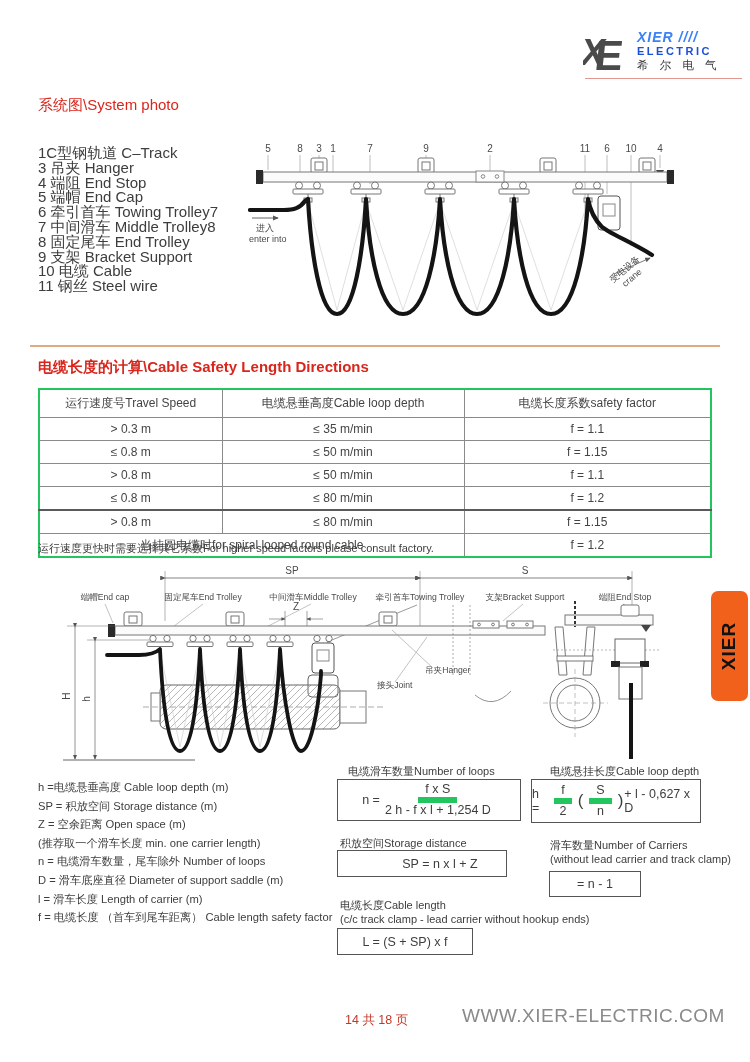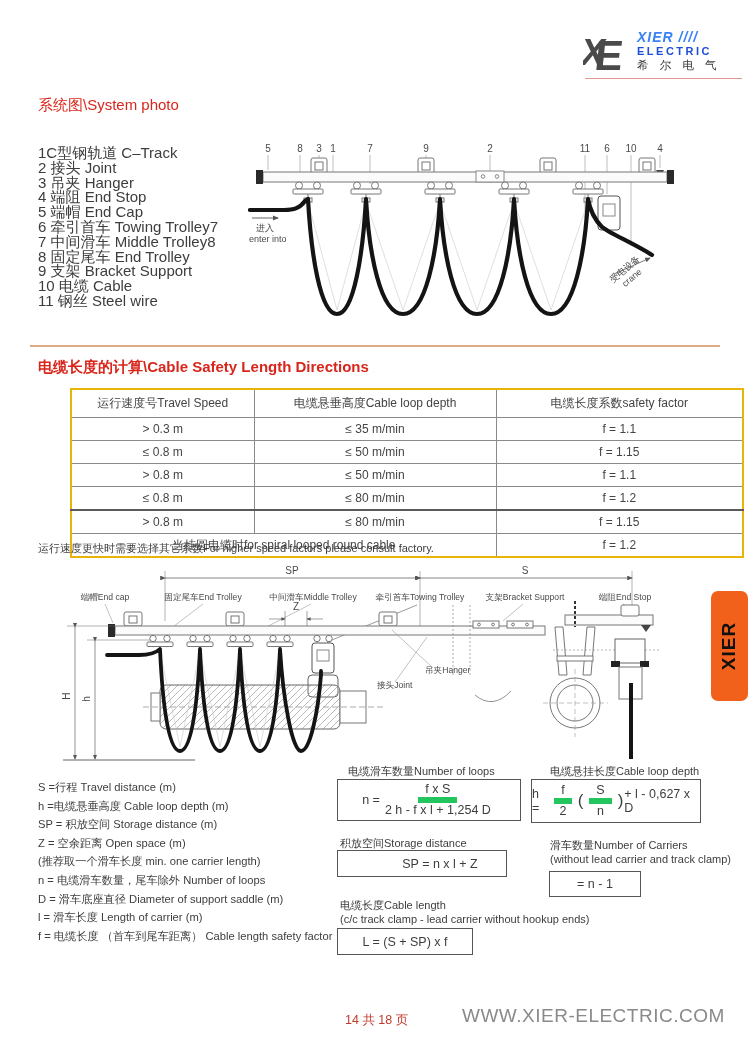--- a/index.html
+++ b/index.html
@@ -6,21 +6,21 @@
   #page{position:relative;width:750px;height:1062px;background:#fff;overflow:hidden;
         font-family:"Liberation Sans","DejaVu Sans",sans-serif;color:#3f3f3f;}
   .abs{position:absolute;}
   
   .sec-title{font-size:15px;color:#d9261c;}
   .sec-title.bold{font-weight:bold;}
   
   .legend div{font-size:15px;line-height:14.8px;color:#3d3d3d;}
   .vars div{font-size:11.2px;line-height:18.6px;color:#3d3d3d;}
   
-  table.spec{border-collapse:collapse;border:2px solid #eab308;width:672px;table-layout:fixed;margin-left:32px;}
+  table.spec{border-collapse:collapse;border:2px solid #22c55e;width:672px;table-layout:fixed;}
   table.spec th,table.spec td{border:1px solid #8a8a8a;font-size:12px;font-weight:normal;
         color:#444;text-align:center;padding:0;}
   table.spec th{height:27px;}
   table.spec td{height:22px;}
   tr.thick td{border-bottom:2px solid #5a5a5a;}
   .note{font-size:11px;color:#3d3d3d;}
   
   .f-title{font-size:11px;color:#3d3d3d;}
   .f-box{border:1px solid #555;display:flex;align-items:center;justify-content:center;
         font-size:12.5px;color:#3d3d3d;background:#fff;}
@@ -54,21 +54,20 @@
       <div class="logo-line2">ELECTRIC</div>
       <div class="logo-line3">希 尔 电 气</div>
     </div>
   </div>
   <div class="abs" style="left:585px;top:78px;width:157px;height:1px;background:#d4695f;opacity:.7;"></div>
 
   <div class="abs sec-title" style="left:38px;top:96px;">系统图\System photo</div>
 
   <div class="abs legend" style="left:38px;top:146px;width:220px;">
     <div>1C型钢轨道 C–Track</div>
-    <div>2 接头 Joint</div>
     <div>3 吊夹 Hanger</div>
     <div>4 端阻 End Stop</div>
     <div>5 端帽 End Cap</div>
     <div>6 牵引首车 Towing Trolley7</div>
     <div>7 中间滑车 Middle Trolley8</div>
     <div>8 固定尾车 End Trolley</div>
     <div>9 支架 Bracket Support</div>
     <div>10 电缆 Cable</div>
     <div>11 钢丝 Steel wire</div>
   </div>
@@ -412,21 +411,20 @@
       <line x1="498" y1="87" x2="606" y2="87" stroke="#888" stroke-width="0.6" stroke-dasharray="2 2"></line>
       <rect x="560" y="76" width="30" height="24" fill="#fff" stroke="#666"></rect>
       <rect x="556" y="98" width="9" height="6" fill="#222"></rect>
       <rect x="585" y="98" width="9" height="6" fill="#222"></rect>
       <rect x="564" y="104" width="23" height="32" fill="#fff" stroke="#777"></rect>
       <line x1="576" y1="120" x2="576" y2="196" stroke="#141414" stroke-width="4"></line>
     </g>
   </svg>
 
   <div class="abs vars" style="left:38px;top:778px;width:300px;">
-    <div>S =行程 Travel distance (m)</div>
     <div>h =电缆悬垂高度  Cable loop depth (m)</div>
     <div>SP = 积放空间  Storage distance (m)</div>
     <div>Z = 空余距离  Open space (m)</div>
     <div>(推荐取一个滑车长度 min. one carrier length)</div>
     <div>n = 电缆滑车数量，尾车除外 Number of loops</div>
     <div>D = 滑车底座直径  Diameter of support saddle (m)</div>
     <div>l =  滑车长度  Length of carrier (m)</div>
     <div>f = 电缆长度 （首车到尾车距离） Cable length safety factor</div>
   </div>
 

